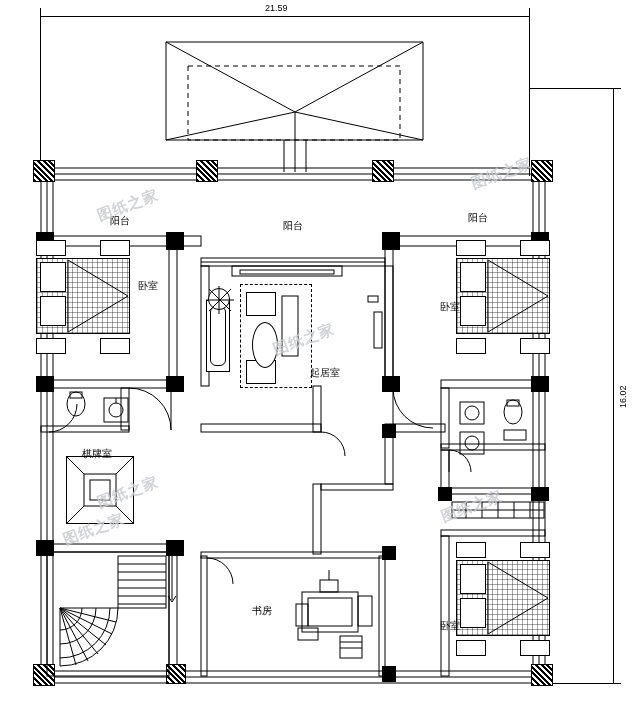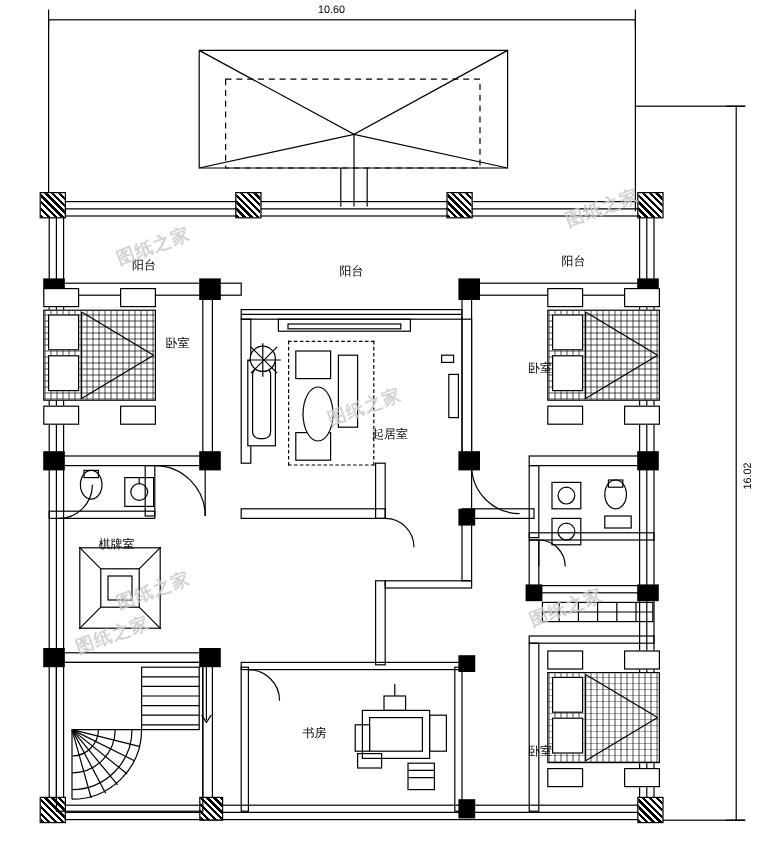--- a/index.html
+++ b/index.html
@@ -107,21 +107,21 @@
   }
 </style>
 </head>
 <body>
 
 <div id="plan">
 
   <div class="dim-line hline" style="left:40px; top:16px; width:490px; height:1px;"></div>
   <div class="dim-line vline" style="left:40px; top:8px; width:1px; height:16px;"></div>
   <div class="dim-line vline" style="left:529px; top:8px; width:1px; height:16px;"></div>
-  <div class="dim-text" style="left:265px; top:3px;">10.60</div>
+  <div class="dim-text" style="left:265px; top:3px;">21.59</div>
 
   <div class="dim-line vline" style="left:613px; top:88px; width:1px; height:596px;"></div>
   <div class="dim-line hline" style="left:605px; top:88px; width:16px; height:1px;"></div>
   <div class="dim-line hline" style="left:605px; top:683px; width:16px; height:1px;"></div>
   <div class="dim-text vert" style="left:618px; top:408px;">16.02</div>
 
   <div class="line vline" style="left:40px; top:16px; width:1px; height:160px; background:#000;"></div>
   <div class="line vline" style="left:529px; top:16px; width:1px; height:160px;"></div>
   <div class="line hline" style="left:529px; top:88px; width:92px; height:1px;"></div>
   <div class="line hline" style="left:545px; top:683px; width:76px; height:1px;"></div>
@@ -382,21 +382,21 @@
 
     <rect x="374" y="312" width="8" height="36" fill="none" stroke="#000" stroke-width="1"></rect>
     <rect x="368" y="296" width="10" height="6" fill="none" stroke="#000" stroke-width="1"></rect>
   </svg>
 
   <div class="label" style="left:110px; top:214px;">阳台</div>
   <div class="label" style="left:283px; top:219px;">阳台</div>
   <div class="label" style="left:468px; top:211px;">阳台</div>
   <div class="label" style="left:138px; top:279px;">卧室</div>
   <div class="label" style="left:440px; top:300px;">卧室</div>
-  <div class="label" style="left:310px; top:355px;">起居室</div>
+  <div class="label" style="left:310px; top:366px;">起居室</div>
   <div class="label" style="left:82px; top:447px;">棋牌室</div>
   <div class="label" style="left:252px; top:604px;">书房</div>
   <div class="label" style="left:440px; top:619px;">卧室</div>
   <div class="label sm" style="left:171px; top:544px;">下</div>
 
   <div class="wm" style="left:96px; top:196px;">图纸之家</div>
   <div class="wm" style="left:470px; top:164px;">图纸之家</div>
   <div class="wm" style="left:272px; top:330px;">图纸之家</div>
   <div class="wm" style="left:62px; top:520px;">图纸之家</div>
   <div class="wm" style="left:96px; top:483px;">图纸之家</div>

